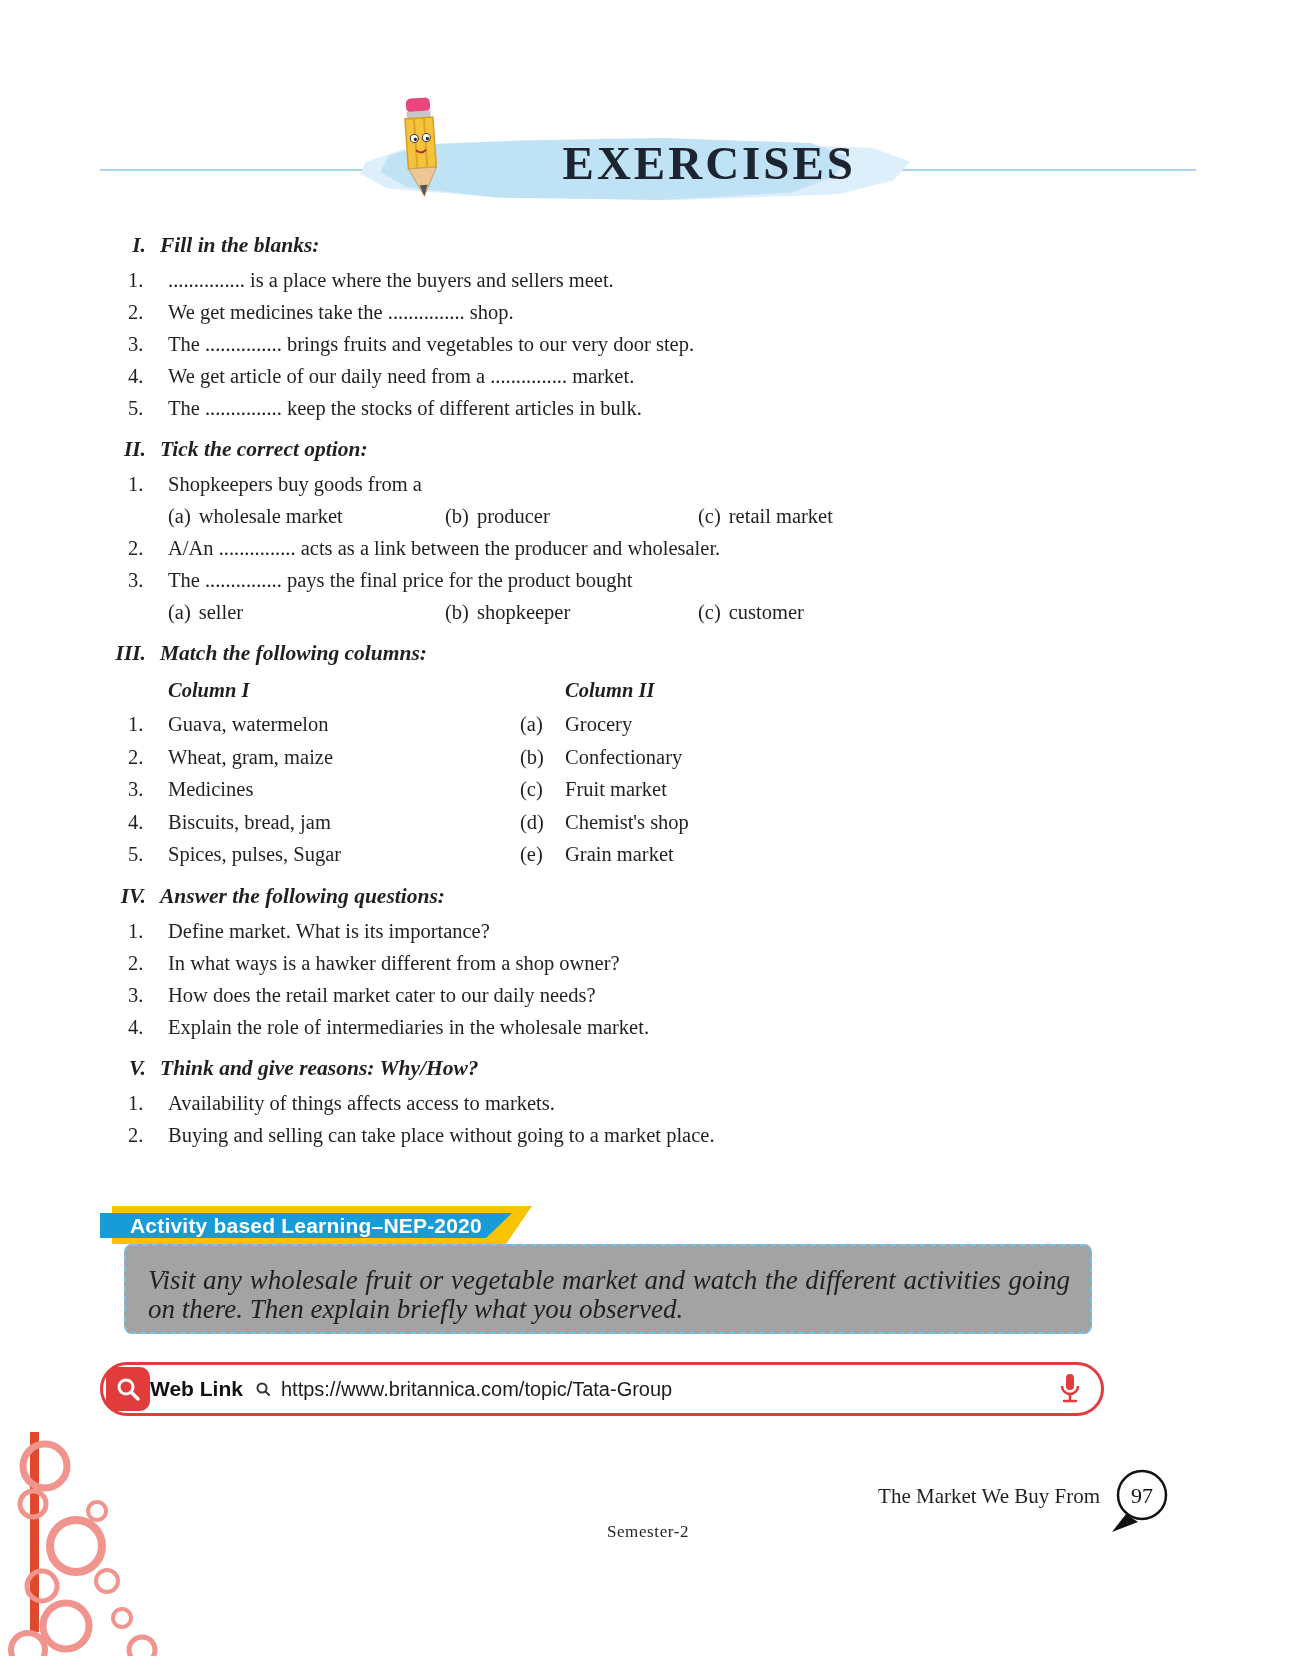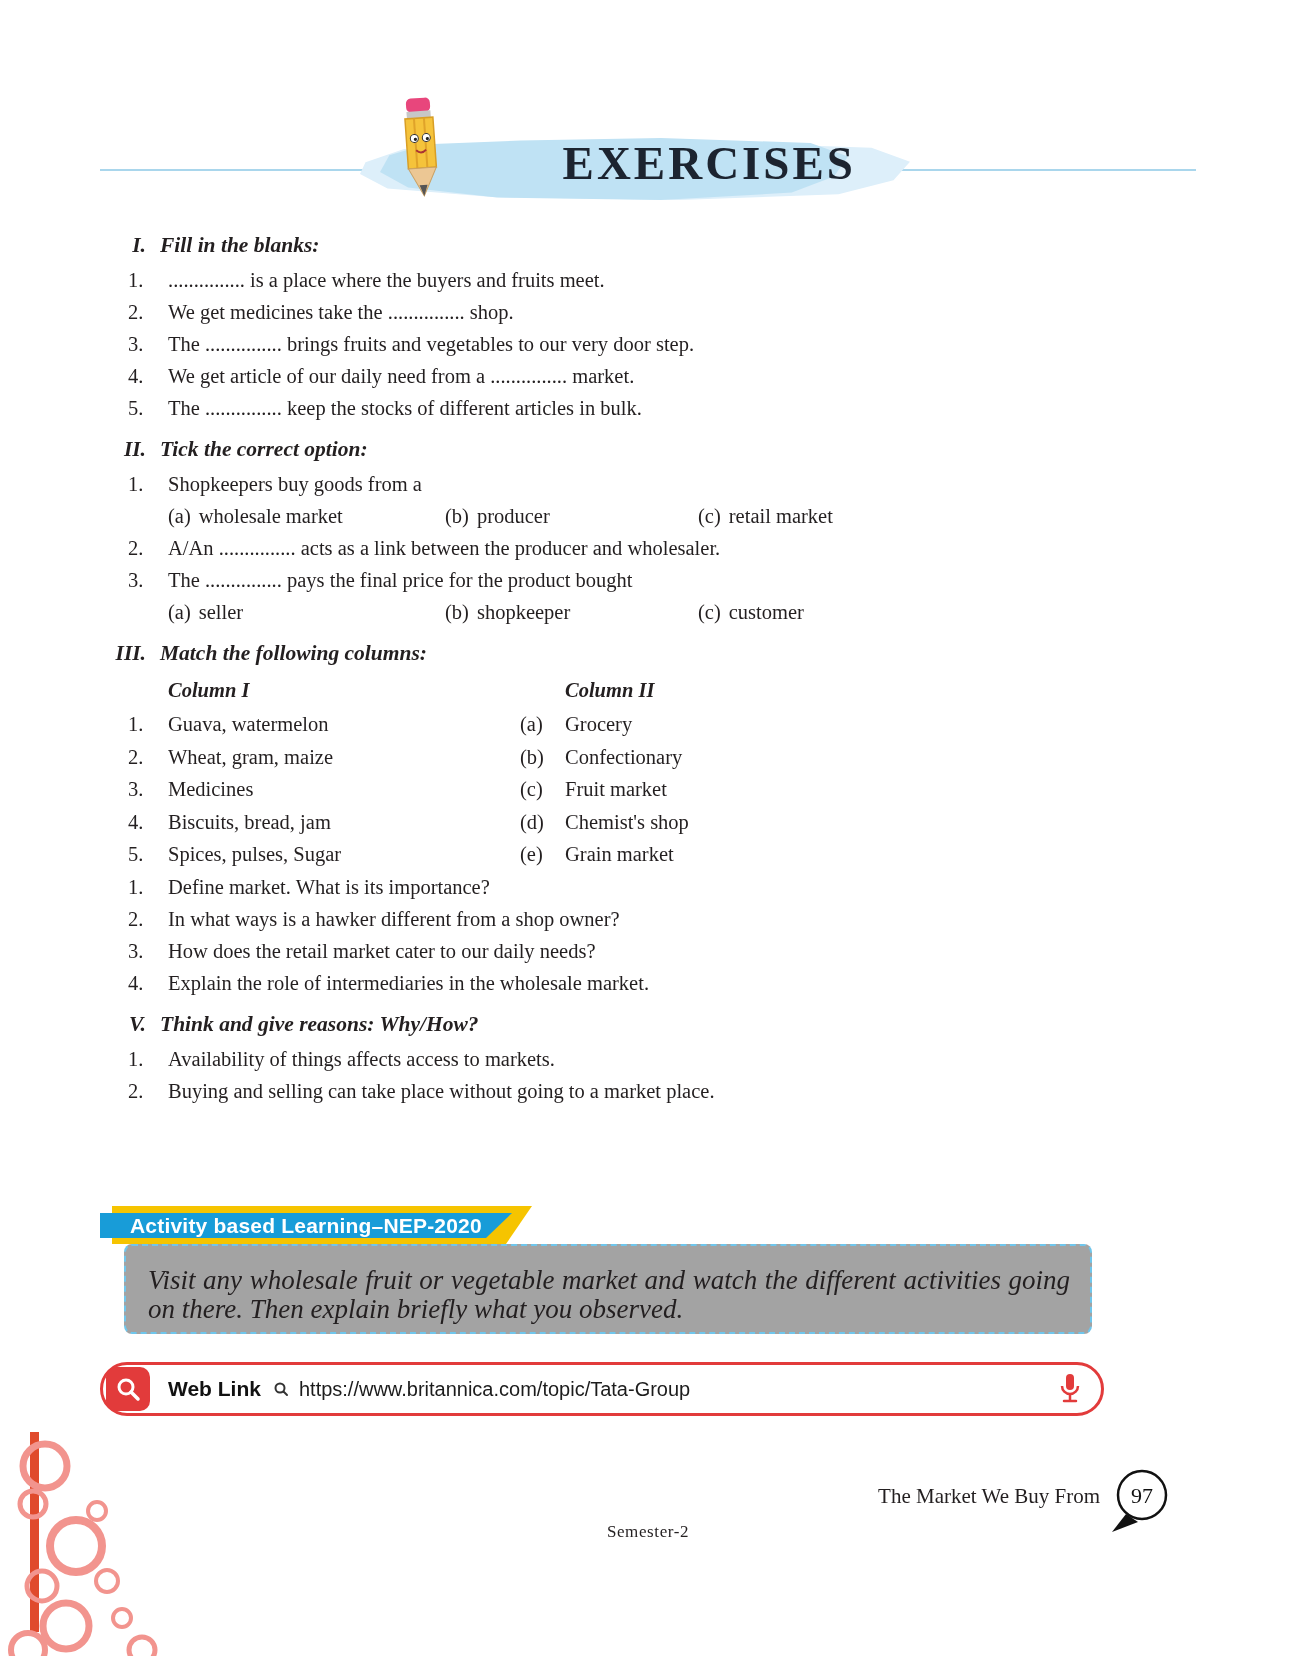--- a/index.html
+++ b/index.html
@@ -65,21 +65,21 @@
   
   .weblink {
     position:absolute; top:1362px; left:100px; width:1004px; height:54px;
     border:3px solid #e23b3b; border-radius:27px; background:#fff;
     display:flex; align-items:center;
   }
   .weblink .redbox {
     width:44px; height:44px; border-radius:10px; background:#e23b3b; margin-left:3px;
     display:flex; align-items:center; justify-content:center; flex:none;
   }
-  .weblink .wl-label { font-family:"Liberation Sans", sans-serif; font-weight:bold; font-size:21px; margin-left:18px; color:#111; }
+  .weblink .wl-label { font-family:"Liberation Sans", sans-serif; font-weight:bold; font-size:21px; color:#111; }
   .weblink .wl-bullet { margin:0 10px 0 12px; display:flex; align-items:center; }
   .weblink .wl-url { font-family:"Liberation Sans", sans-serif; font-size:20px; color:#1c1c1c; }
   .weblink .wl-mic { margin-left:auto; margin-right:20px; display:flex; align-items:center; }
 
   
   .footer-semester { position:absolute; top:1490px; left:0; width:1296px; text-align:center; font-size:17px; letter-spacing:0.6px;margin-top:32px; }
   .footer-book { position:absolute; top:1484px; left:0; width:1100px; text-align:right; font-size:21px; }
   .page-bubble { position:absolute; top:1468px; left:1110px; }
 
   
@@ -113,21 +113,21 @@
   </div>
 
   <div class="content">
 
     <div class="sec-heading">
       <span class="roman">I.</span>
       <span class="htext">Fill in the blanks:</span>
     </div>
     <div class="item">
         <span class="inum">1.</span>
-        <span class="itext">............... is a place where the buyers and fruits meet.</span>
+        <span class="itext">............... is a place where the buyers and sellers meet.</span>
       </div>
     <div class="item">
         <span class="inum">2.</span>
         <span class="itext">We get medicines take the ............... shop.</span>
       </div>
     <div class="item">
         <span class="inum">3.</span>
         <span class="itext">The ............... brings fruits and vegetables to our very door step.</span>
       </div>
     <div class="item">
@@ -200,20 +200,24 @@
       <span>(d)</span>
       <span>Chemist's shop</span>
     </div>
     <div class="match-row">
       <span>5.</span>
       <span>Spices, pulses, Sugar</span>
       <span>(e)</span>
       <span>Grain market</span>
     </div>
 
+    <div class="sec-heading">
+      <span class="roman">IV.</span>
+      <span class="htext">Answer the following questions:</span>
+    </div>
     <div class="item">
         <span class="inum">1.</span>
         <span class="itext">Define market. What is its importance?</span>
       </div>
     <div class="item">
         <span class="inum">2.</span>
         <span class="itext">In what ways is a hawker different from a shop owner?</span>
       </div>
     <div class="item">
         <span class="inum">3.</span>

